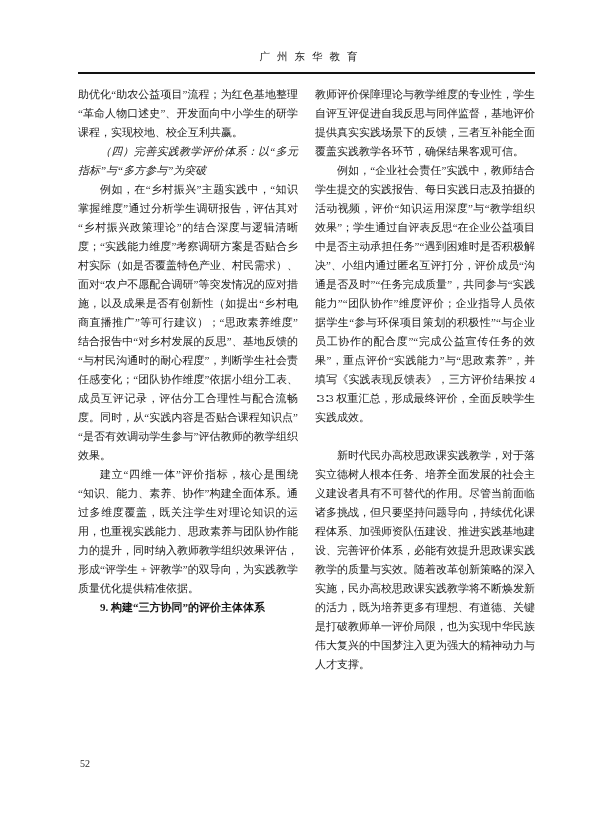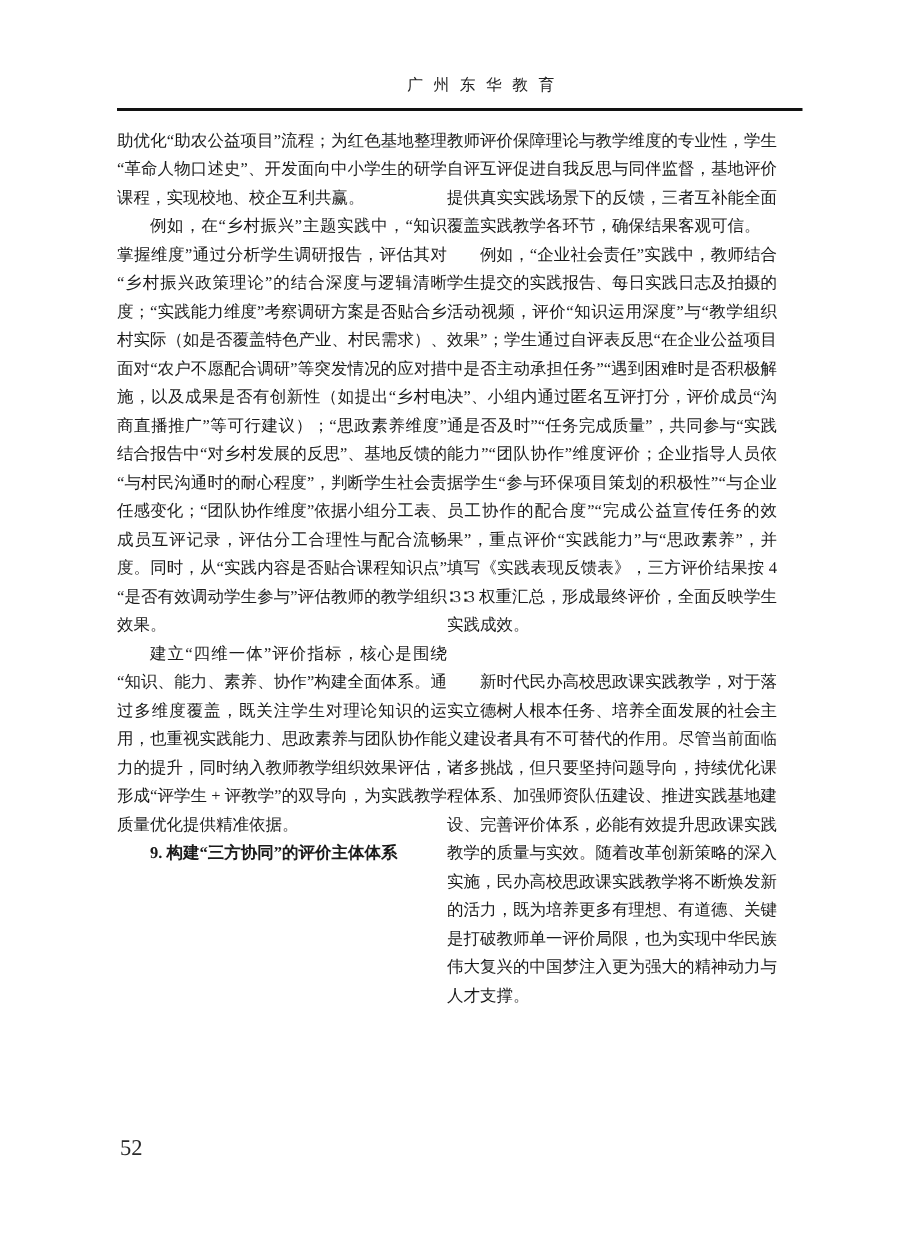--- a/index.html
+++ b/index.html
@@ -10,73 +10,74 @@
     color: #1b1b1b;
   }
   .sheet {
     position: relative;
     width: 612px; height: 839px;
     background: #ffffff;
     overflow: hidden;
   }
   .header-title {
     position: absolute;
-    top: 50px; left: 92px; width: 457px;
+    top: 50px; left: 80px; width: 457px;
     text-align: center;
     font-size: 10.5px;
     letter-spacing: 7px;
     padding-left: 7px; 
     box-sizing: border-box;
     color: #222222;
   }
   .header-rule {
     position: absolute;
     top: 72px; left: 78px;
     width: 457px; height: 2px;
     background: #121212;
   }
   .columns {
     position: absolute;
     top: 85px; left: 78px; width: 457px;
     display: flex;
-    justify-content: flex-start;
+    justify-content: space-between;
   }
   .col {
     width: 220px;
     font-size: 11px;
     line-height: 19px;
     text-align: justify;
     text-justify: inter-character;
     word-break: break-all;
   }
   .col p { margin: 0; }
   .indent { text-indent: 2em; }
   .kai { font-style: italic; }
   .sub { font-weight: bold; }
   .gap-before { margin-top: 19px !important; }
   .page-number {
     position: absolute;
     top: 758px; left: 80px;
-    font-size: 15px;
+    font-size: 10px;
     color: #2a2a2a;
   }
 </style>
 </head>
 <body>
 
 <div class="sheet">
 
   <div class="header-title">广州东华教育</div>
 
   <div class="header-rule"></div>
 
   <div class="columns">
 
     <div class="col">
       <p>助优化“助农公益项目”流程；为红色基地整理“革命人物口述史”、开发面向中小学生的研学课程，实现校地、校企互利共赢。</p>
+      <p class="kai indent">（四）完善实践教学评价体系：以“多元指标”与“多方参与”为突破</p>
       <p class="indent">例如，在“乡村振兴”主题实践中，“知识掌握维度”通过分析学生调研报告，评估其对“乡村振兴政策理论”的结合深度与逻辑清晰度；“实践能力维度”考察调研方案是否贴合乡村实际（如是否覆盖特色产业、村民需求）、面对“农户不愿配合调研”等突发情况的应对措施，以及成果是否有创新性（如提出“乡村电商直播推广”等可行建议）；“思政素养维度”结合报告中“对乡村发展的反思”、基地反馈的“与村民沟通时的耐心程度”，判断学生社会责任感变化；“团队协作维度”依据小组分工表、成员互评记录，评估分工合理性与配合流畅度。同时，从“实践内容是否贴合课程知识点”“是否有效调动学生参与”评估教师的教学组织效果。</p>
       <p class="indent">建立“四维一体”评价指标，核心是围绕“知识、能力、素养、协作”构建全面体系。通过多维度覆盖，既关注学生对理论知识的运用，也重视实践能力、思政素养与团队协作能力的提升，同时纳入教师教学组织效果评估，形成“评学生 + 评教学”的双导向，为实践教学质量优化提供精准依据。</p>
       <p class="sub indent">9. 构建“三方协同”的评价主体体系</p>
     </div>
 
     <div class="col">
       <p>教师评价保障理论与教学维度的专业性，学生自评互评促进自我反思与同伴监督，基地评价提供真实实践场景下的反馈，三者互补能全面覆盖实践教学各环节，确保结果客观可信。</p>
       <p class="indent">例如，“企业社会责任”实践中，教师结合学生提交的实践报告、每日实践日志及拍摄的活动视频，评价“知识运用深度”与“教学组织效果”；学生通过自评表反思“在企业公益项目中是否主动承担任务”“遇到困难时是否积极解决”、小组内通过匿名互评打分，评价成员“沟通是否及时”“任务完成质量”，共同参与“实践能力”“团队协作”维度评价；企业指导人员依据学生“参与环保项目策划的积极性”“与企业员工协作的配合度”“完成公益宣传任务的效果”，重点评价“实践能力”与“思政素养”，并填写《实践表现反馈表》，三方评价结果按 4∶3∶3 权重汇总，形成最终评价，全面反映学生实践成效。</p>
       <p class="indent gap-before">新时代民办高校思政课实践教学，对于落实立德树人根本任务、培养全面发展的社会主义建设者具有不可替代的作用。尽管当前面临诸多挑战，但只要坚持问题导向，持续优化课程体系、加强师资队伍建设、推进实践基地建设、完善评价体系，必能有效提升思政课实践教学的质量与实效。随着改革创新策略的深入实施，民办高校思政课实践教学将不断焕发新的活力，既为培养更多有理想、有道德、关键是打破教师单一评价局限，也为实现中华民族伟大复兴的中国梦注入更为强大的精神动力与人才支撑。</p>
     </div>

